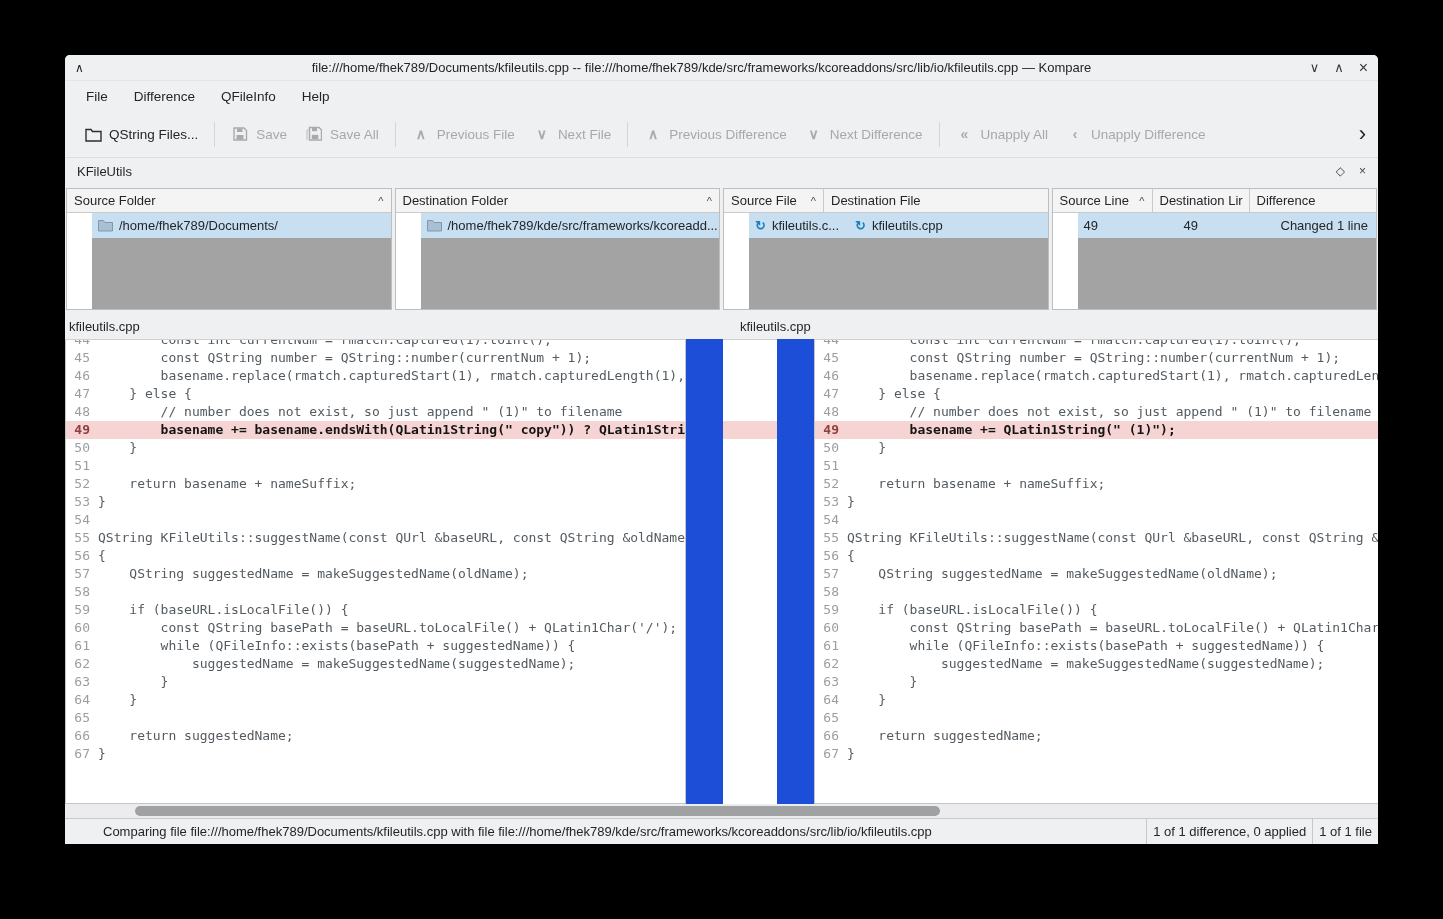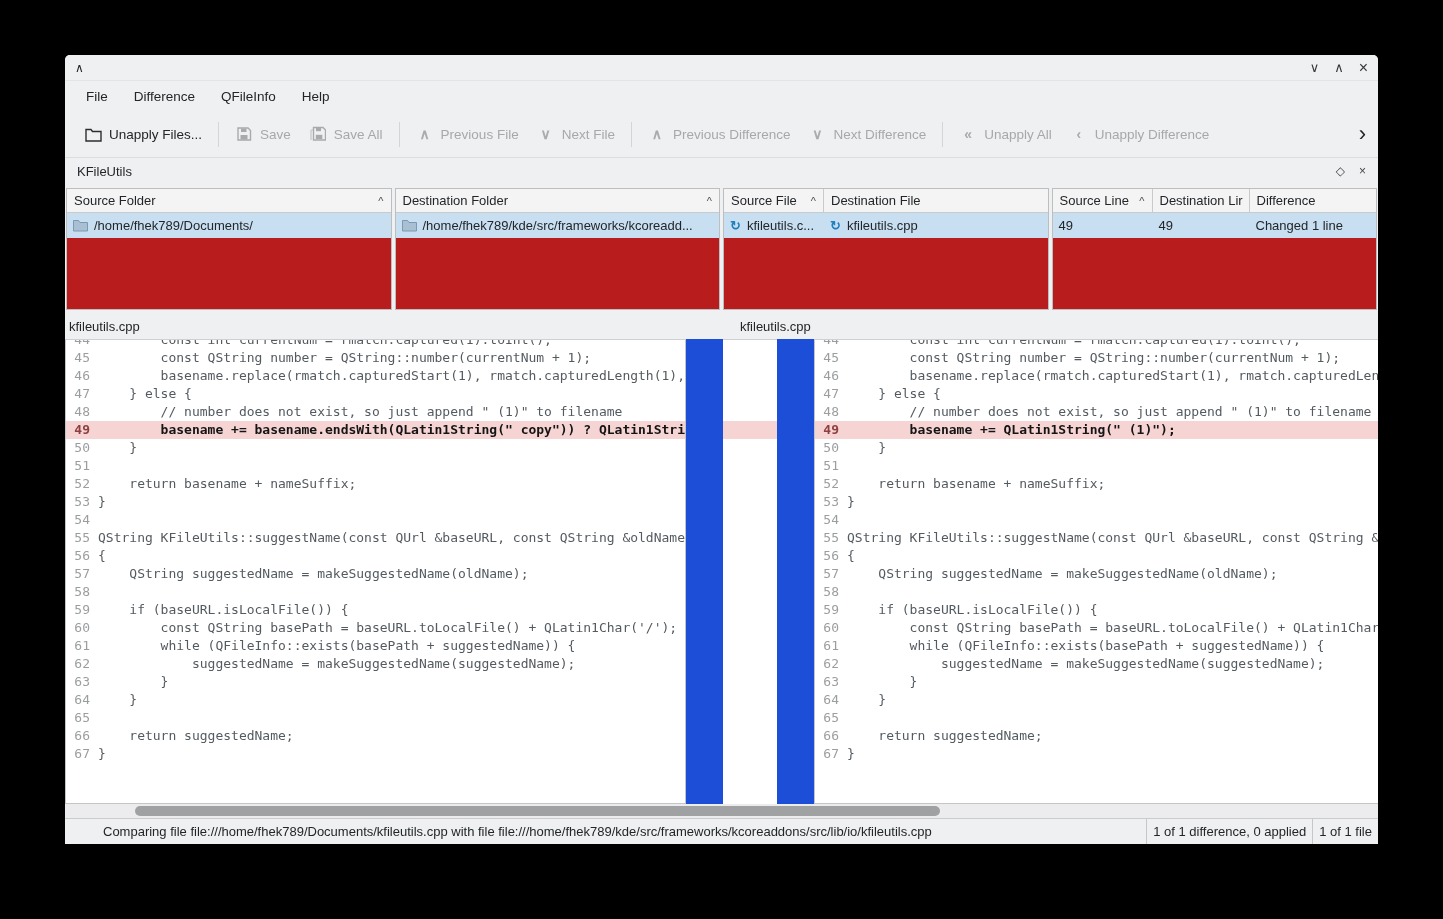--- a/index.html
+++ b/index.html
@@ -35,21 +35,21 @@
   .navdock { flex:none; display:flex; flex-direction:column; border-top:1px solid #dcdddf; }
   .navdock-header { height:26px; display:flex; align-items:center; padding:0 12px; font-size:13px; }
   .dock-icons { margin-left:auto; display:flex; gap:14px; color:#45484b; font-size:12px; align-items:center; }
   .navpanes { height:130px; display:flex; gap:3px; padding:4px 1px;justify-content:center; }
   .navpane { flex:1; background:#fff; border:1px solid #bcbec0; display:flex; flex-direction:column; overflow:hidden; }
   .nphead { display:flex; height:24px; flex:none; background:#f4f4f5; border-bottom:1px solid #c9cacb; }
   .npcell { display:flex; align-items:center; font-size:13px; padding:0 7px; border-right:1px solid #c9cacb;
             white-space:nowrap; overflow:hidden; }
   .npcell:last-child { border-right:none; }
   .npcell .sort { margin-left:auto; font-size:11px; color:#4a4d50; padding-left:6px; }
-  .npbody { flex:1; background:#b91c1c; }
+  .npbody { flex:1; background:#a3a3a3;margin-left:25px; }
   .nprow { height:25px; display:flex; align-items:center; font-size:13px; }
   .nprow.selected { background:#c8dff2; }
   .nrcell { display:flex; align-items:center; gap:6px; padding:0 6px; white-space:nowrap; overflow:hidden; height:100%; }
   .w100 { width:100px; flex:none; }
   .w97 { width:97px; flex:none; }
   .wflex { flex:1; }
   .folder-icon svg { display:block; }
   .file-icon { color:#1f7fbe; font-weight:bold; font-size:13px; }
 
   
@@ -83,20 +83,21 @@
   .status-seg { padding:0 6px; border-left:1px solid #c6c7c8; white-space:nowrap; display:flex; align-items:center; }
 </style>
 </head>
 <body>
 
 <div class="stage">
   <div class="window">
 
     <div class="titlebar">
       <span class="app-icon">∧</span>
+      <span class="window-title">file:///home/fhek789/Documents/kfileutils.cpp -- file:///home/fhek789/kde/src/frameworks/kcoreaddons/src/lib/io/kfileutils.cpp — Kompare</span>
       <span class="win-controls">
         <span class="win-btn">∨</span>
         <span class="win-btn">∧</span>
         <span class="win-btn close">×</span>
       </span>
     </div>
 
     <div class="menubar">
       <span class="menu-item">File</span>
       <span class="menu-item">Difference</span>
@@ -104,21 +105,21 @@
       <span class="menu-item">Help</span>
     </div>
 
     <div class="toolbar">
       <span class="tbtn">
         <span class="ticon">
           <svg width="17" height="15" viewBox="0 0 17 15">
               <path d="M1 2.5 h5 l1.5 2 H16 v9.5 H1 z" fill="none" stroke="#2b2e31" stroke-width="1.4"></path>
             </svg>
         </span>
-        <span>Unapply Files...</span>
+        <span>QString Files...</span>
       </span>
       <span class="tsep"></span>
       <span class="tbtn disabled">
         <span class="ticon">
           <svg width="16" height="16" viewBox="0 0 16 16">
               <path d="M2 2 h10 l2.5 2.5 V14 H2 z" fill="none" stroke="#a8aaac" stroke-width="1.4"></path>
               <rect x="5" y="2.5" width="5.5" height="3.5" fill="#a8aaac"></rect>
               <rect x="4.5" y="9" width="7" height="4.5" fill="#a8aaac"></rect>
             </svg>
         </span>

